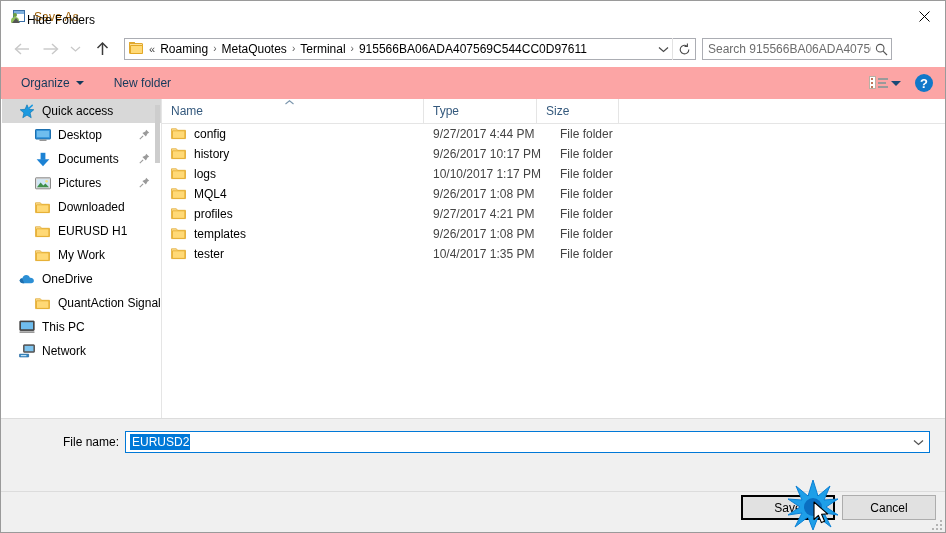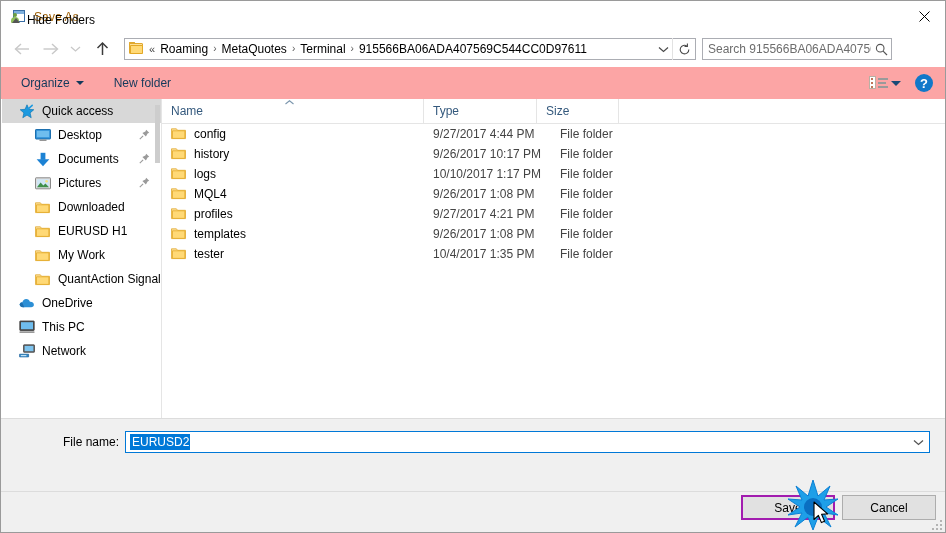--- a/index.html
+++ b/index.html
@@ -508,21 +508,21 @@
     border: 1px solid #adadad;
     font-size: 12px;
     color: #000;
     display: flex;
     align-items: center;
     justify-content: center;
     cursor: default;
   }
   .btn-save {
     left: 740px; top: 494px;
-    border: 2px solid #a21caf;
+    border: 2px solid #000000;
     background: #e1e1e1;
     text-align: right;
   }
   .btn-cancel {
     left: 841px; top: 494px;
   }
   .resize-grip {
     position: absolute;
     right: 3px; bottom: 2px;
     width: 13px; height: 13px;
@@ -737,37 +737,37 @@
         </div>
         <div class="sb-row indent1">
           <span class="sb-icon-wrap">
             <svg width="16" height="13" viewBox="0 0 16 13">
               <path d="M0.5 1.8 L0.5 11.6 L14.5 11.6 L14.5 3.3 L6.6 3.3 L5.4 1.8 Z" fill="#fde09a" stroke="#e0a82e" stroke-width="0.8"></path>
               <path d="M1.5 3.8 L13.8 3.8 L13.8 11.4 L1.5 11.4 Z" fill="#ffd976" stroke="#e3a826" stroke-width="0.8"></path>
             </svg>
           </span>
           <span class="sb-label">My Work</span>
         </div>
+        <div class="sb-row indent0">
+          <span class="sb-icon-wrap">
+            <svg width="17" height="12" viewBox="0 0 17 12">
+              <path d="M4.4 10.5 C1.9 10.5 0.6 9 0.8 7.4 C1 5.9 2.4 5.1 3.6 5.2 C3.9 3.2 5.6 1.8 7.6 1.8 C9.8 1.8 11.2 3.3 11.6 4.7 C13.6 4.3 15.6 5.6 15.8 7.5 C16 9.3 14.6 10.5 12.8 10.5 Z" fill="#2c8fd5"></path>
+              <path d="M4.4 10.5 C1.9 10.5 0.6 9 0.8 7.4 C1.1 6.1 2.2 5.4 3.3 5.3 L5.6 10.5 Z" fill="#1f6fae"></path>
+            </svg>
+          </span>
+          <span class="sb-label">OneDrive</span>
+        </div>
         <div class="sb-row indent1">
           <span class="sb-icon-wrap">
             <svg width="16" height="13" viewBox="0 0 16 13">
               <path d="M0.5 1.8 L0.5 11.6 L14.5 11.6 L14.5 3.3 L6.6 3.3 L5.4 1.8 Z" fill="#fde09a" stroke="#e0a82e" stroke-width="0.8"></path>
               <path d="M1.5 3.8 L13.8 3.8 L13.8 11.4 L1.5 11.4 Z" fill="#ffd976" stroke="#e3a826" stroke-width="0.8"></path>
             </svg>
           </span>
           <span class="sb-label">QuantAction Signal</span>
-        </div>
-        <div class="sb-row indent0">
-          <span class="sb-icon-wrap">
-            <svg width="17" height="12" viewBox="0 0 17 12">
-              <path d="M4.4 10.5 C1.9 10.5 0.6 9 0.8 7.4 C1 5.9 2.4 5.1 3.6 5.2 C3.9 3.2 5.6 1.8 7.6 1.8 C9.8 1.8 11.2 3.3 11.6 4.7 C13.6 4.3 15.6 5.6 15.8 7.5 C16 9.3 14.6 10.5 12.8 10.5 Z" fill="#2c8fd5"></path>
-              <path d="M4.4 10.5 C1.9 10.5 0.6 9 0.8 7.4 C1.1 6.1 2.2 5.4 3.3 5.3 L5.6 10.5 Z" fill="#1f6fae"></path>
-            </svg>
-          </span>
-          <span class="sb-label">OneDrive</span>
         </div>
         <div class="sb-row indent0">
           <span class="sb-icon-wrap">
             <svg width="16" height="14" viewBox="0 0 16 14">
               <rect x="0.8" y="1" width="14.4" height="9.5" rx="0.6" fill="#4c4c4c" stroke="#3a3a3a" stroke-width="0.8"></rect>
               <rect x="2" y="2.2" width="12" height="7" fill="#6fbdee"></rect>
               <rect x="0.5" y="11.3" width="15" height="1.8" rx="0.5" fill="#9a9a9a"></rect>
             </svg>
           </span>
           <span class="sb-label">This PC</span>

